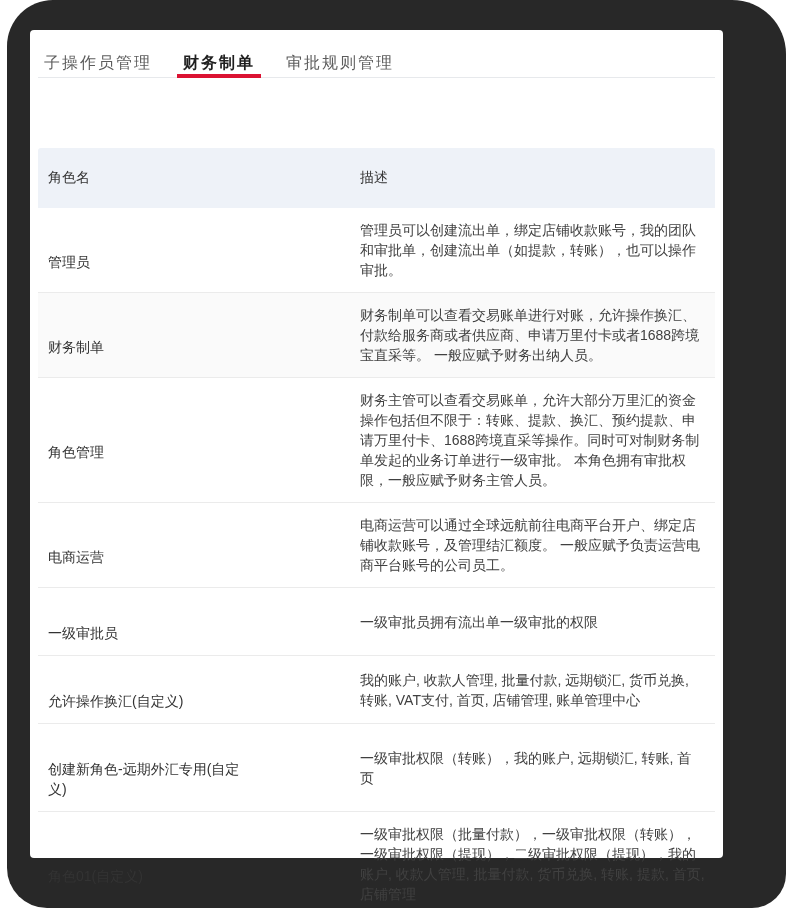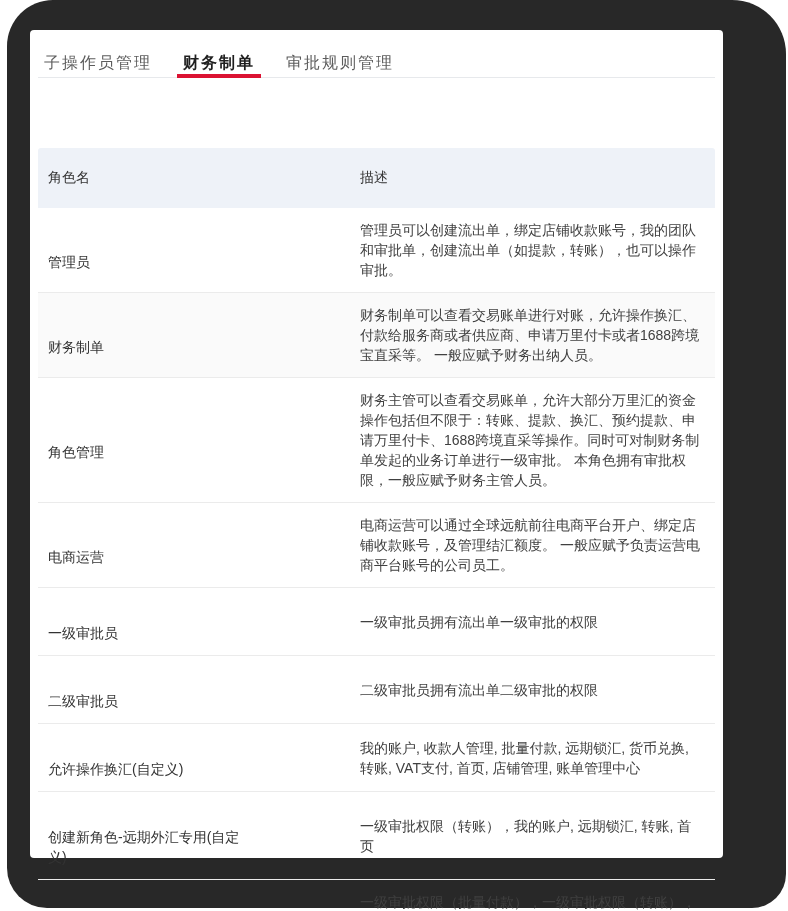--- a/index.html
+++ b/index.html
@@ -132,26 +132,20 @@
     <td class="desc">电商运营可以通过全球远航前往电商平台开户、绑定店铺收款账号，及管理结汇额度。 一般应赋予负责运营电商平台账号的公司员工。</td>
   </tr>
           <tr>
     <td class="name">
               <div class="name-text">一级审批员</div>
             </td>
     <td class="desc">一级审批员拥有流出单一级审批的权限</td>
   </tr>
           <tr>
     <td class="name">
-              <div class="name-text">二级审批员</div>
-            </td>
-    <td class="desc">二级审批员拥有流出单二级审批的权限</td>
-  </tr>
-          <tr>
-    <td class="name">
               <div class="name-text">允许操作换汇(自定义)</div>
             </td>
     <td class="desc">我的账户, 收款人管理, 批量付款, 远期锁汇, 货币兑换, 转账, VAT支付, 首页, 店铺管理, 账单管理中心</td>
   </tr>
           <tr>
     <td class="name">
               <div class="name-text">创建新角色-远期外汇专用(自定义)</div>
             </td>
     <td class="desc">一级审批权限（转账），我的账户, 远期锁汇, 转账, 首页</td>
   </tr>

